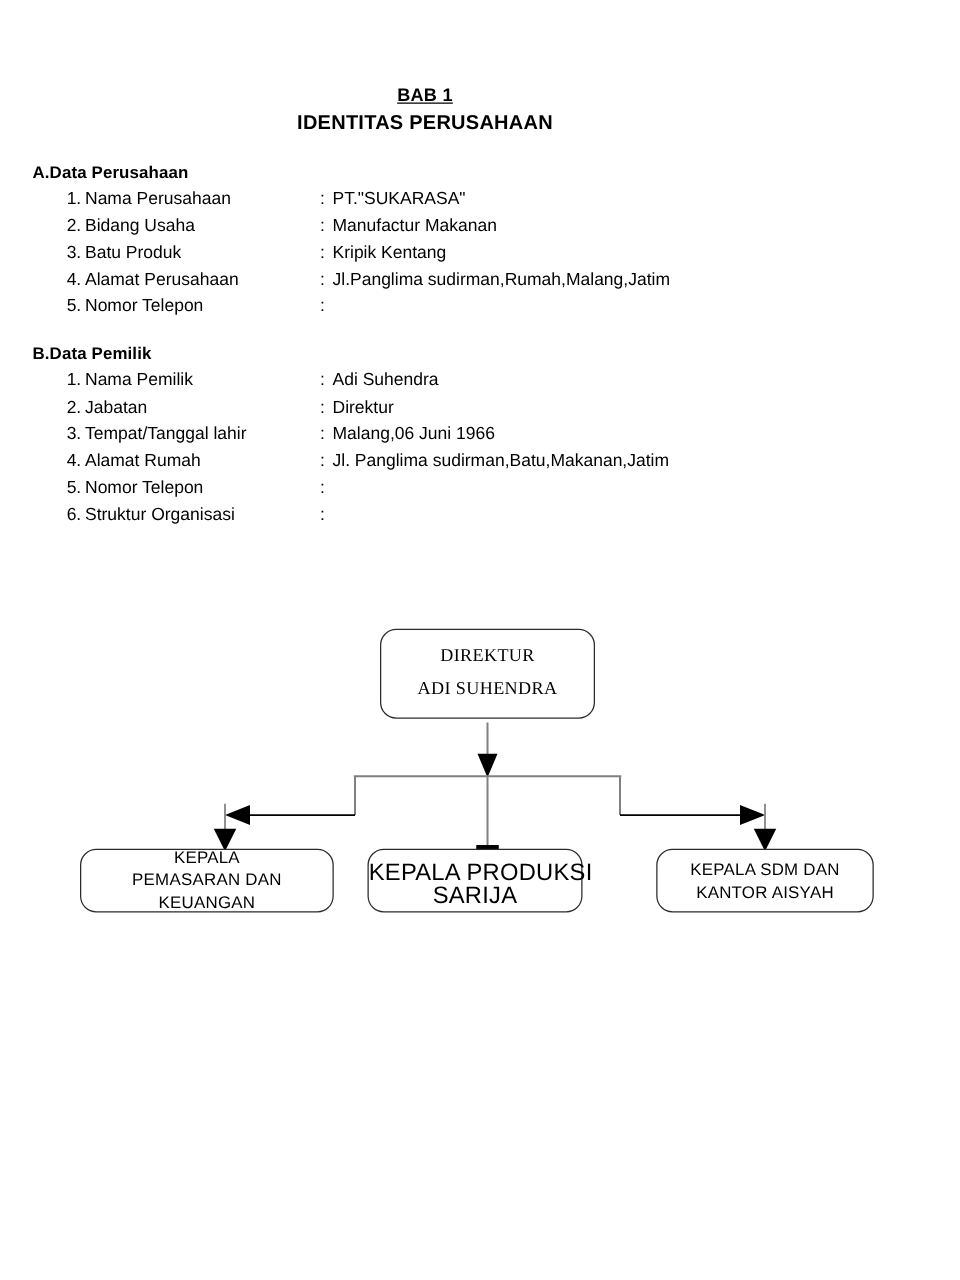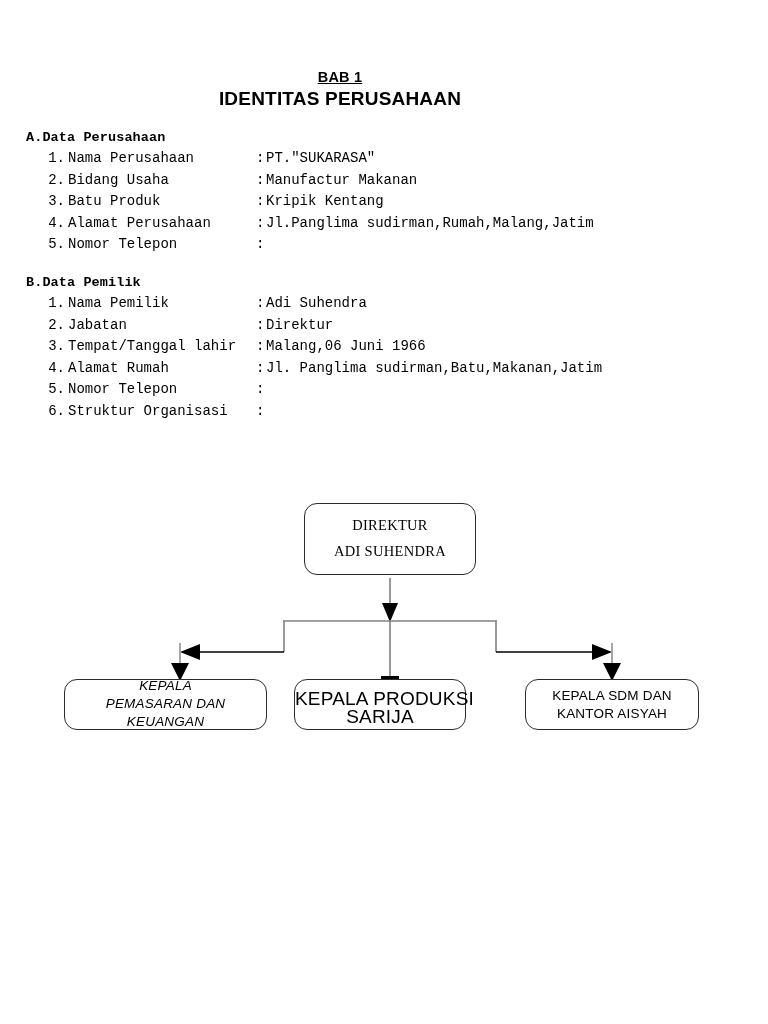--- a/index.html
+++ b/index.html
@@ -31,32 +31,31 @@
     text-align: center;
   }
   .doc-title-1 {
     font-size: 14.5px;
     font-weight: bold;
     letter-spacing: 0.2px;
     text-decoration: underline;
     line-height: 19px;
   }
   .doc-title-2 {
-    font-size: 19px;
+    font-size: 16px;
     font-weight: bold;
     letter-spacing: 0.2px;
     line-height: 20px;
     margin-top: 2px;
   }
 
   
   .section {
     position: absolute;
     left: 26px;
-    font-family: Liberation Mono, monospace;
   }
   #section-a { top: 130px; }
   #section-b { top: 275px; }
 
   .section-heading {
     font-size: 13.5px;
     font-weight: bold;
     letter-spacing: 0.1px;
     margin-bottom: 5px;
   }
@@ -141,21 +140,20 @@
   
   #node-pemasaran {
     left: 64px;
     top: 679px;
     width: 203px;
     height: 51px;
   }
   #node-pemasaran .node-text {
     font-size: 13.5px;
     letter-spacing: 0.2px;
-    font-style: italic;
   }
   #node-pemasaran .line-1 { top: -2px; }
   #node-pemasaran .line-2 { top: 16px; }
   #node-pemasaran .line-3 { top: 34px; }
 
   #node-produksi {
     left: 294px;
     top: 679px;
     width: 172px;
     height: 51px;

